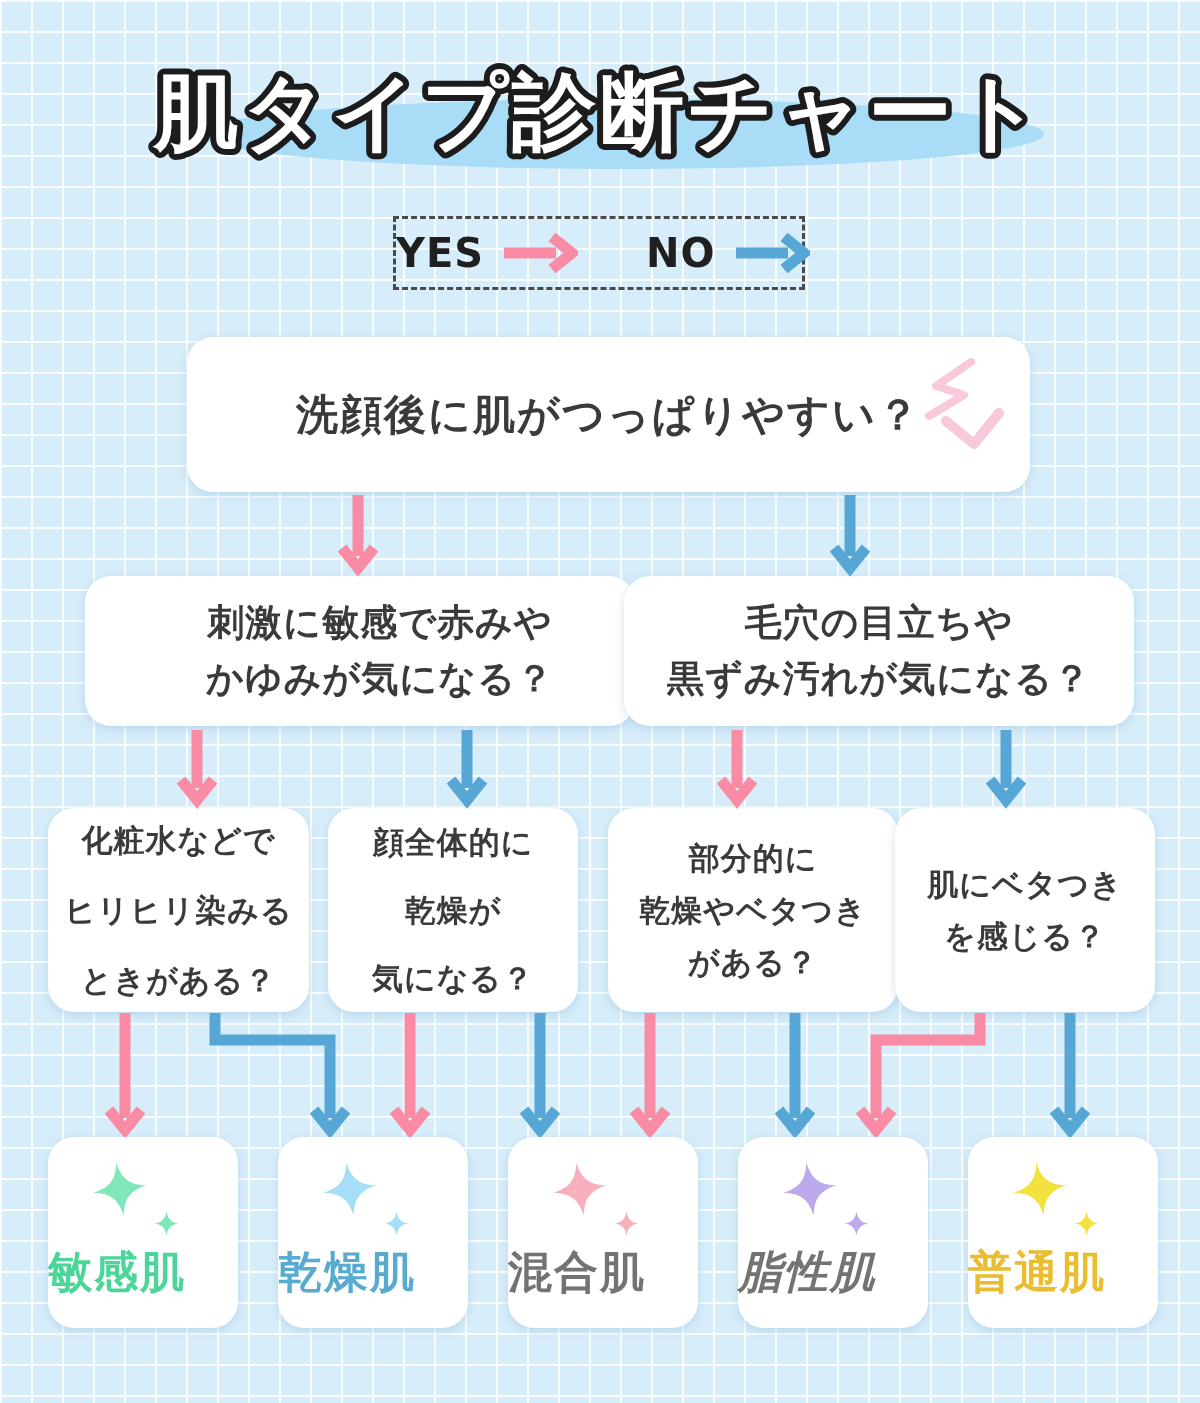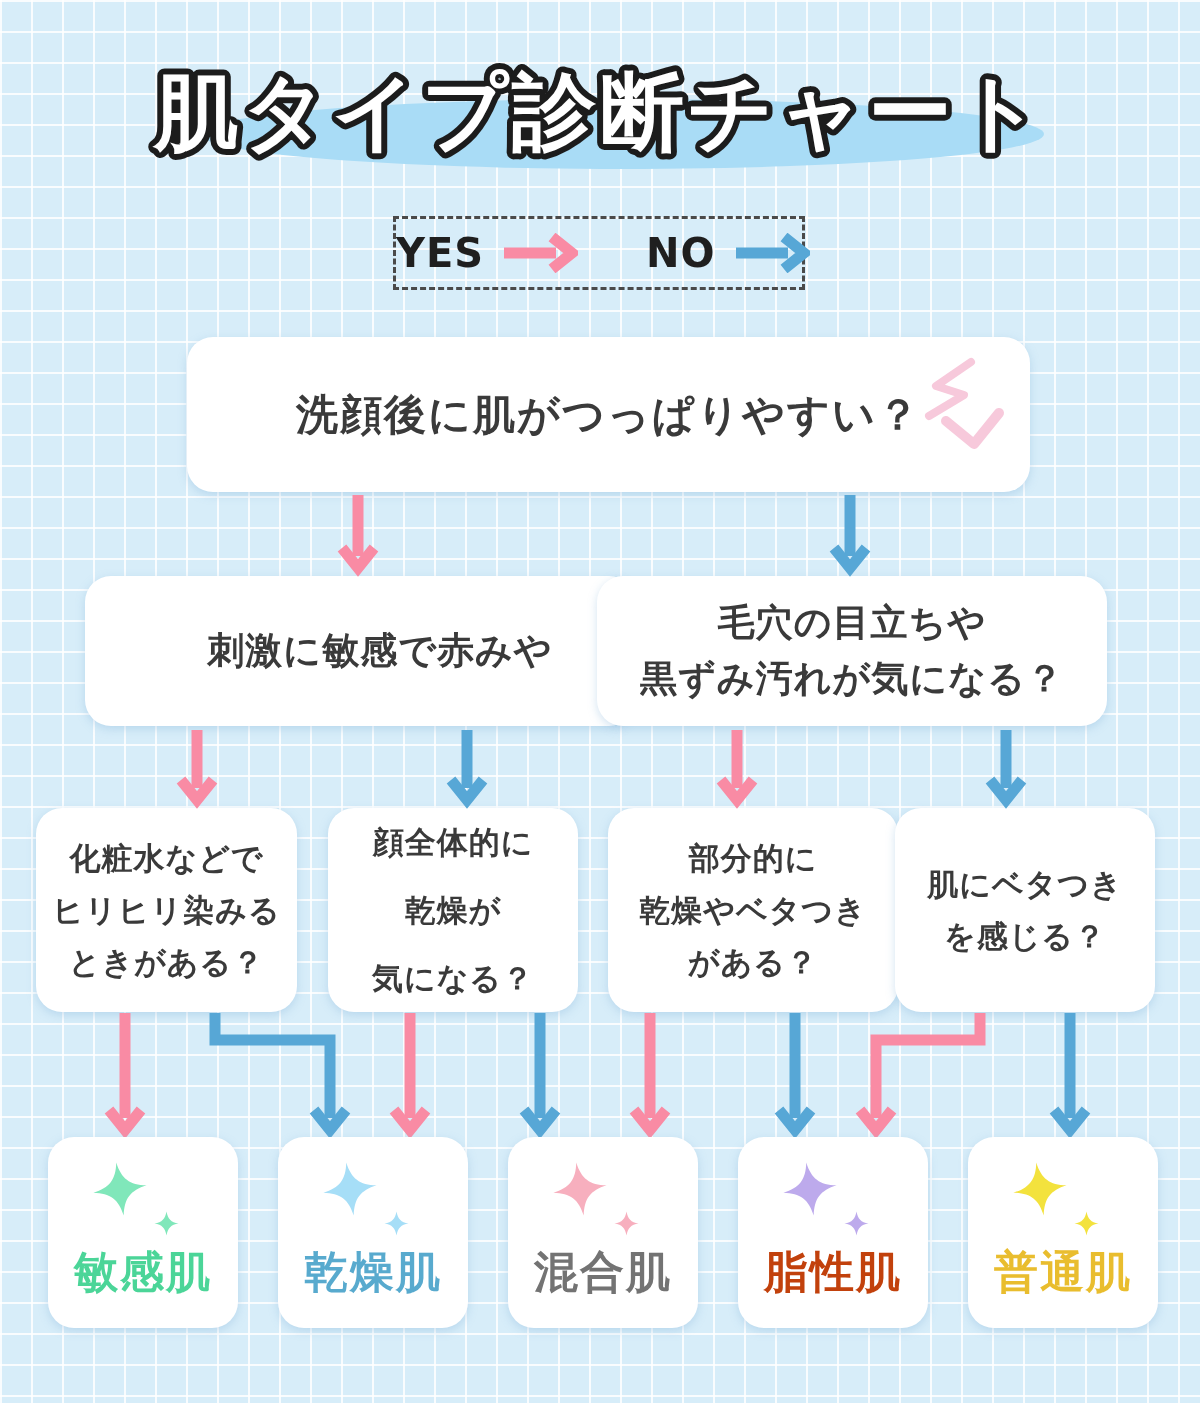--- a/index.html
+++ b/index.html
@@ -31,36 +31,36 @@
   .legend-label{font-size:40px;font-weight:600;color:#1f1f1f;letter-spacing:1px;}
   
   .qbox{
     background:#ffffff;border-radius:26px;
     box-shadow:0 3px 10px rgba(125,175,215,.35);
     display:flex;flex-direction:column;align-items:center;justify-content:center;
     text-align:center;color:var(--qtext,#3a3a3a);font-weight:700;
   }
   #q1{left:187px;top:337px;width:843px;height:155px;font-size:42px;letter-spacing:2px;}
   .q2{top:576px;width:510px;height:150px;font-size:37px;line-height:56px;letter-spacing:1px;}
-  #q2a{left:85px;padding-left:40px;} #q2b{left:597px;}
+  #q2a{left:85px;padding-left:40px;} #q2b{left:624px;}
   .q3{top:808px;height:204px;font-size:31px;line-height:52px;letter-spacing:1px;}
-  #q3a{left:36px;width:261px;} #q3b{left:328px;width:250px;gap:16px;}
+  #q3a{left:48px;width:261px;gap:18px;} #q3b{left:328px;width:250px;gap:16px;}
   #q3c{left:608px;width:290px;} #q3d{left:895px;width:260px;}
   .qline{display:block;}
   
   .result-card{
     top:1137px;width:190px;height:191px;background:#ffffff;border-radius:26px;
     box-shadow:0 3px 10px rgba(125,175,215,.35);
   }
   #result-0{left:48px;} #result-1{left:278px;} #result-2{left:508px;}
   #result-3{left:738px;} #result-4{left:968px;}
   .sparkle-big{position:absolute;left:44px;top:24px;width:56px;height:56px;transform:rotate(-8deg);}
   .sparkle-small{position:absolute;left:106px;top:74px;width:25px;height:25px;}
   .result-label{
-    position:absolute;left:0;right:0;bottom:26px;text-align:center;
+    position:absolute;left:0;right:0;bottom:26px;
     font-size:44px;font-weight:900;letter-spacing:2px;
   }
   
   #flow-arrows,#decor-svg{position:absolute;left:0;top:0;pointer-events:none;}
   .shaft{fill:none;stroke-width:11px;}
   .head{fill:none;stroke-width:11px;stroke-linejoin:miter;}
   .yes{stroke:var(--yes,#f98ba4);}
   .no{stroke:var(--no,#57a7d6);}
   .decor{fill:none;stroke:var(--decor,#f7c9db);stroke-linecap:round;stroke-linejoin:round;}
 </style>
@@ -95,20 +95,21 @@
     <span class="qline">洗顔後に肌がつっぱりやすい？</span>
   </div>
 
   <svg id="decor-svg" width="1200" height="1403" viewBox="0 0 1200 1403">
     <path class="decor" stroke-width="8" d="M971 362 L936 386 L964 395 L929 416"></path>
     <path class="decor" stroke-width="10" d="M946 421 L974 444 L999 413"></path>
   </svg>
 
   <div id="q2a" class="abs qbox q2">
     <span class="qline">刺激に敏感で赤みや</span>
+    <span class="qline">かゆみが気になる？</span>
   </div>
   <div id="q2b" class="abs qbox q2">
     <span class="qline">毛穴の目立ちや</span>
     <span class="qline">黒ずみ汚れが気になる？</span>
   </div>
 
   <div id="q3a" class="abs qbox q3">
     <span class="qline">化粧水などで</span>
     <span class="qline">ヒリヒリ染みる</span>
     <span class="qline">ときがある？</span>
@@ -217,21 +218,21 @@
       </svg>
     <div class="result-label" style="color: #737373;">混合肌</div>
   </div>
   <div id="result-3" class="abs result-card">
     <svg class="sparkle-big" viewBox="0 0 100 100">
         <path d="M50 2 C55 32 68 45 98 50 C68 55 55 68 50 98 C45 68 32 55 2 50 C32 45 45 32 50 2 Z" fill="#bdaaec"></path>
       </svg>
     <svg class="sparkle-small" viewBox="0 0 100 100">
         <path d="M50 2 C55 32 68 45 98 50 C68 55 55 68 50 98 C45 68 32 55 2 50 C32 45 45 32 50 2 Z" fill="#bdaaec"></path>
       </svg>
-    <div class="result-label" style="color: #c2410c;">脂性肌</div>
+    <div class="result-label" style="color: #737373; font-style: italic;">脂性肌</div>
   </div>
   <div id="result-4" class="abs result-card">
     <svg class="sparkle-big" viewBox="0 0 100 100">
         <path d="M50 2 C55 32 68 45 98 50 C68 55 55 68 50 98 C45 68 32 55 2 50 C32 45 45 32 50 2 Z" fill="#f3e23d"></path>
       </svg>
     <svg class="sparkle-small" viewBox="0 0 100 100">
         <path d="M50 2 C55 32 68 45 98 50 C68 55 55 68 50 98 C45 68 32 55 2 50 C32 45 45 32 50 2 Z" fill="#f3e23d"></path>
       </svg>
     <div class="result-label" style="color: rgb(233, 189, 46);">普通肌</div>
   </div>

